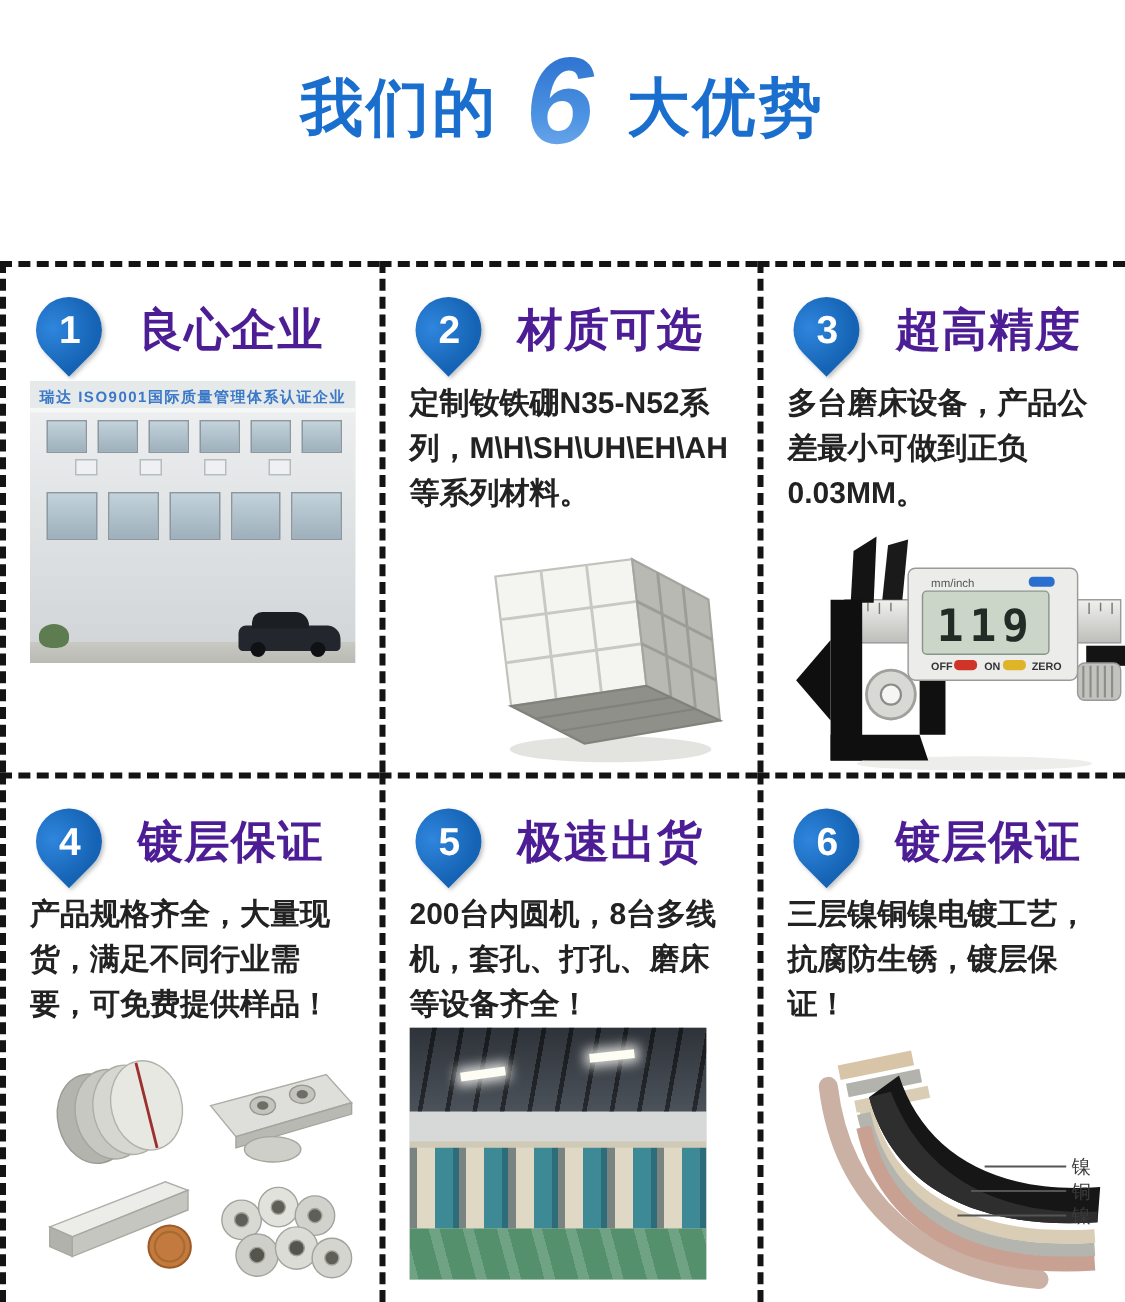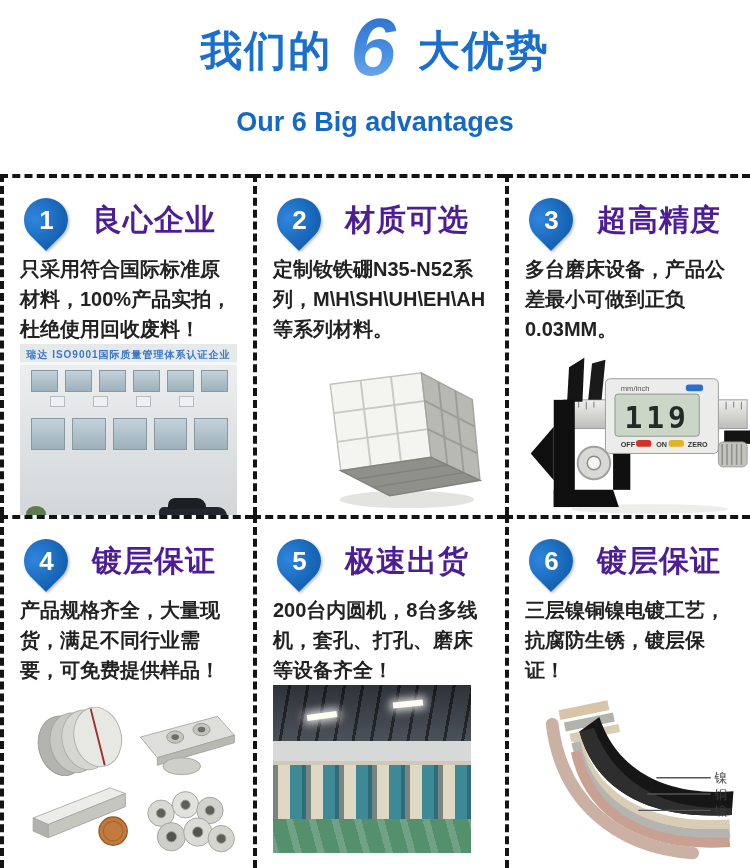--- a/index.html
+++ b/index.html
@@ -2,21 +2,21 @@
 <html><head>
 <meta charset="utf-8">
 <style>
   html,body{margin:0;padding:0;background:#ffffff;}
   body{
     width:750px;height:868px;overflow:hidden;
     font-family:"Liberation Sans","DejaVu Sans",sans-serif;
     -webkit-font-smoothing:antialiased;
   }
   
-  .header{height:174px;box-sizing:border-box;padding-top:1px;text-align:center;}
+  .header{height:174px;box-sizing:border-box;padding-top:22px;text-align:center;}
   .title-row{display:flex;justify-content:center;align-items:center;gap:16px;height:100px;}
   .title-cjk{font-size:42px;font-weight:bold;color:#1a6fce;letter-spacing:2px;}
   .big-num{
     font-size:82px;font-weight:bold;font-style:italic;line-height:1;
     background:linear-gradient(180deg,#2a6fce 5%,#4b92e2 55%,#83b6ef 100%);
     -webkit-background-clip:text;background-clip:text;color:transparent;
     padding:0 6px 8px 2px;
   }
   .subtitle{font-size:27px;font-weight:bold;color:#1568c4;margin-top:6px;}
   
@@ -80,33 +80,31 @@
 </style>
 </head>
 <body>
 
 <div class="header">
   <div class="title-row">
     <span class="title-cjk">我们的</span>
     <span class="big-num">6</span>
     <span class="title-cjk">大优势</span>
   </div>
-  <div class="subtitle">Our 6 Big advantages</div>
 </div>
 
 <div class="grid">
 
   <div class="cell">
     <div class="pin-row">
       <div class="pin">
           <span>1</span>
         </div>
       <div class="adv-title">良心企业</div>
     </div>
-    <div class="desc">只采用符合国际标准原材料，100%产品实拍，杜绝使用回收废料！</div>
     <div class="photo factory">
       <div class="fa-building"></div>
       <div class="fa-sign">瑞达 ISO9001国际质量管理体系认证企业</div>
       <div class="win-row r1">
         <div class="win"></div>
           <div class="win"></div>
           <div class="win"></div>
           <div class="win"></div>
           <div class="win"></div>
           <div class="win"></div>

